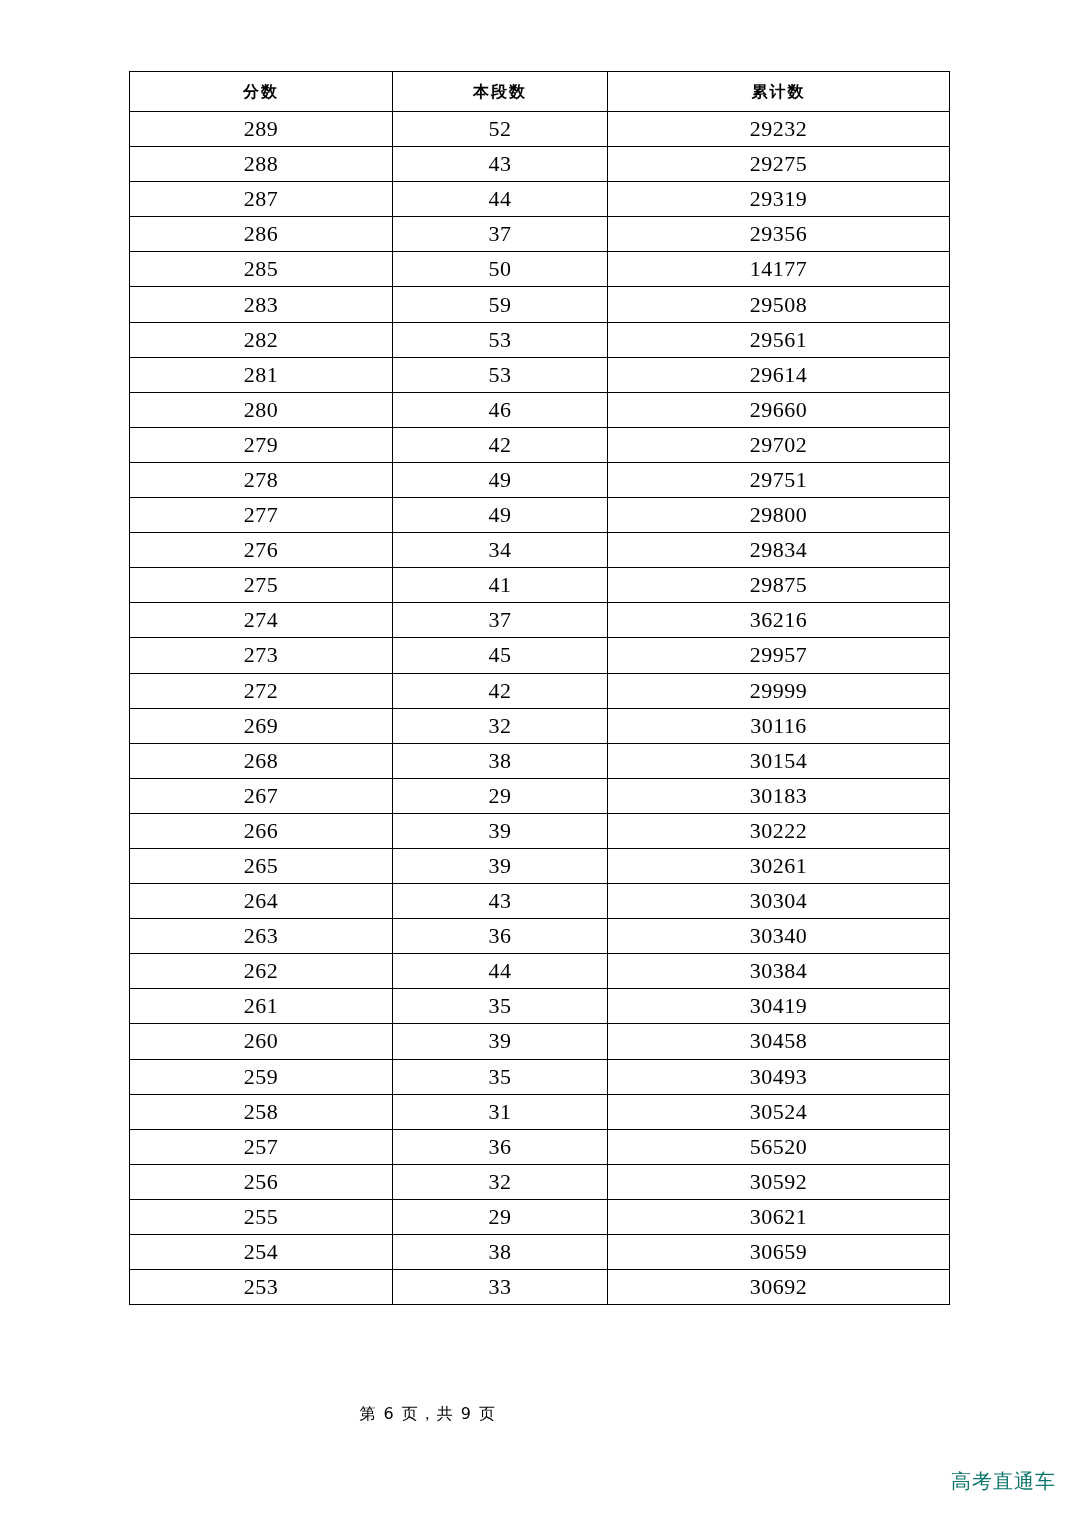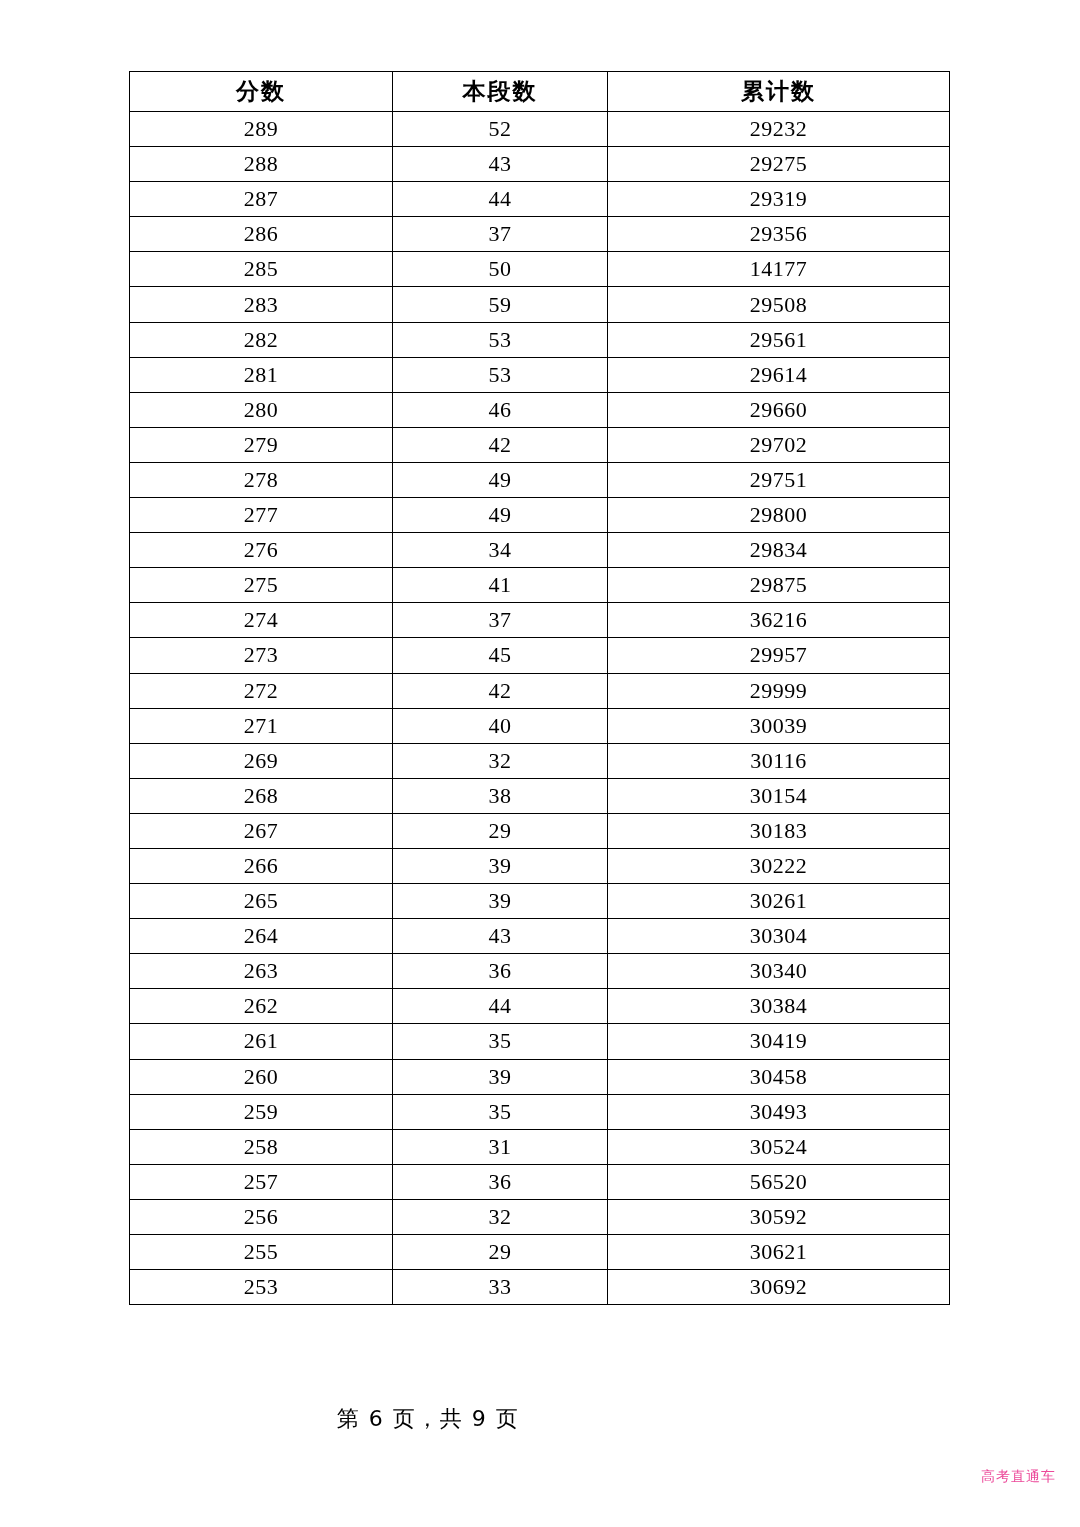--- a/index.html
+++ b/index.html
@@ -48,53 +48,53 @@
     text-align: center;
     vertical-align: middle;
     padding: 0;
     line-height: 1;
   }
 
   table.score-table th {
     height: 39px;
     font-family: "DejaVu Sans", "Liberation Sans", sans-serif;
     font-weight: bold;
-    font-size: 23px;
+    font-size: 16px;
     letter-spacing: 2px;
   }
 
   table.score-table td {
     height: 34.1px;
     font-family: "Liberation Serif", "DejaVu Serif", serif;
     font-weight: normal;
     font-size: 22px;
     letter-spacing: 0.5px;
   }
 
   
   .page-footer {
     position: absolute;
     left: 0;
     top: 1404px;
     width: 856px;
     text-align: center;
     font-family: "DejaVu Sans", "Liberation Sans", sans-serif;
-    font-size: 22px;
+    font-size: 16px;
     color: #000000;
     letter-spacing: 1.5px;
   }
 
   
   .watermark {
     position: absolute;
     right: 24px;
     top: 1468px;
     font-family: "DejaVu Sans", "Liberation Sans", sans-serif;
-    font-size: 14px;
-    color: #ec4899;
+    font-size: 20px;
+    color: #0f766e;
     letter-spacing: 1px;
     user-select: none;
     margin-left: 47px;
   }
 </style>
 </head>
 <body>
 
 <div class="page">
 
@@ -192,25 +192,20 @@
             <td>273</td>
             <td>45</td>
             <td>29957</td>
           </tr>
           <tr>
             <td>272</td>
             <td>42</td>
             <td>29999</td>
           </tr>
           <tr>
-            <td>271</td>
-            <td>40</td>
-            <td>30039</td>
-          </tr>
-          <tr>
             <td>269</td>
             <td>32</td>
             <td>30116</td>
           </tr>
           <tr>
             <td>268</td>
             <td>38</td>
             <td>30154</td>
           </tr>
           <tr>
@@ -272,20 +267,25 @@
             <td>256</td>
             <td>32</td>
             <td>30592</td>
           </tr>
           <tr>
             <td>255</td>
             <td>29</td>
             <td>30621</td>
           </tr>
           <tr>
+            <td>254</td>
+            <td>38</td>
+            <td>30659</td>
+          </tr>
+          <tr>
             <td>253</td>
             <td>33</td>
             <td>30692</td>
           </tr>
         </tbody>
     </table>
   </div>
 
   <div class="page-footer">第 6 页，共 9 页</div>
 

